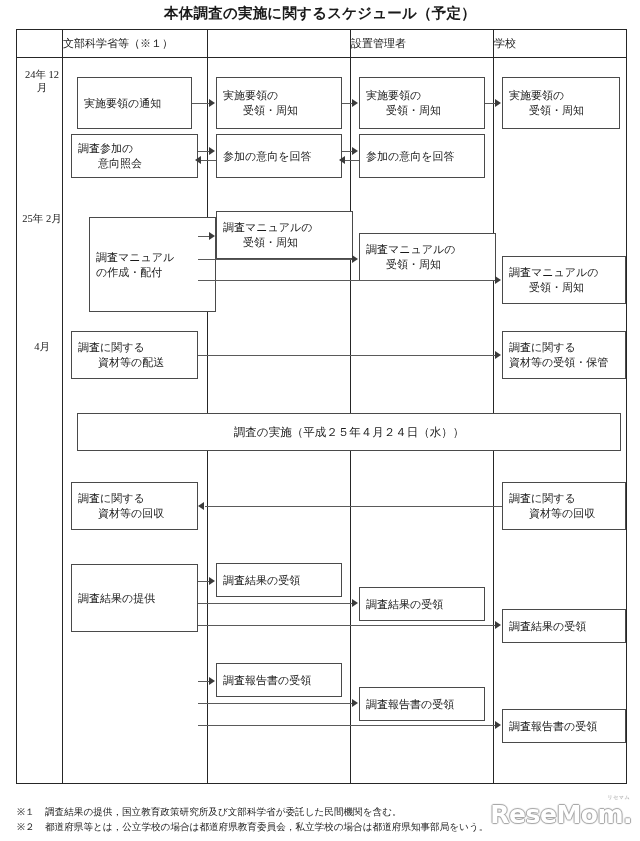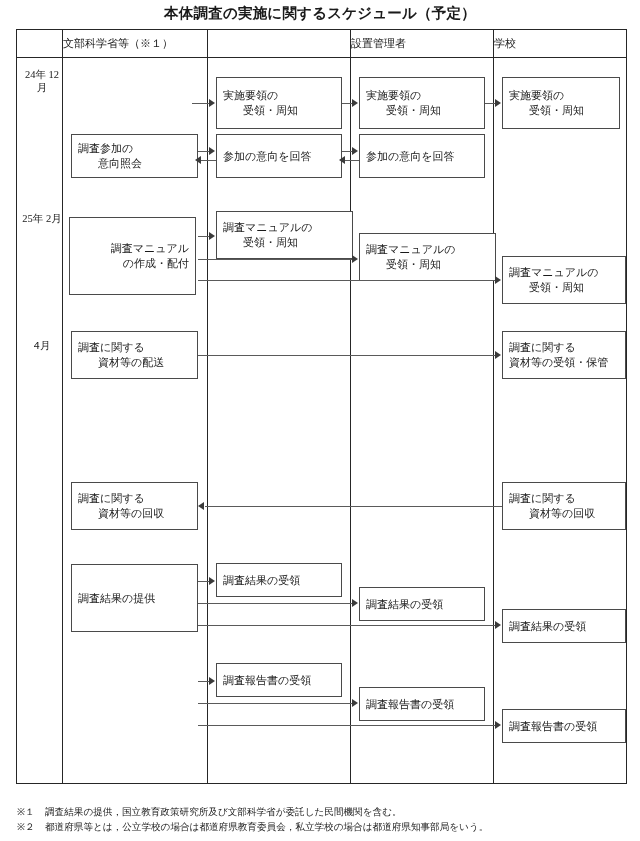--- a/index.html
+++ b/index.html
@@ -177,24 +177,27 @@
     <div class="colhead" style="left:477px;width:131px;">学校</div>
 
     <div class="datelabel" style="top:38px;">
       <span class="ln">24年</span>
       <span class="ln">12月</span>
     </div>
     <div class="datelabel" style="top:182px;">
       <span class="ln">25年</span>
       <span class="ln">2月</span>
     </div>
-    <div class="datelabel" style="top:310px;font-family:Liberation Mono, monospace;">
+    <div class="datelabel" style="top:310px;">
       <span class="ln">4月</span>
     </div>
 
+    <div class="box" style="left:60px;top:47px;width:115px;height:52px;">
+      <span class="ln">実施要領の通知</span>
+    </div>
     <div class="conn" style="left:175px;top:73px;width:18px;"></div>
     <div class="arrowR" style="left:192px;top:69px;"></div>
 
     <div class="box" style="left:199px;top:47px;width:126px;height:52px;">
       <span class="ln">実施要領の</span>
       <span class="ln indent">受領・周知</span>
     </div>
     <div class="conn" style="left:325px;top:73px;width:11px;"></div>
     <div class="arrowR" style="left:335px;top:69px;"></div>
 
@@ -224,21 +227,21 @@
     </div>
     <div class="conn" style="left:325px;top:121px;width:11px;"></div>
     <div class="arrowR" style="left:335px;top:117px;"></div>
     <div class="conn" style="left:328px;top:130px;width:14px;"></div>
     <div class="arrowL" style="left:322px;top:126px;"></div>
 
     <div class="box" style="left:342px;top:104px;width:126px;height:44px;">
       <span class="ln">参加の意向を回答</span>
     </div>
 
-    <div class="box" style="left:52px;top:187px;width:127px;height:78px;align-items:flex-end;">
+    <div class="box" style="left:72px;top:187px;width:127px;height:95px;">
       <span class="ln">調査マニュアル</span>
       <span class="ln">の作成・配付</span>
     </div>
 
     <div class="conn" style="left:181px;top:206px;width:12px;"></div>
     <div class="arrowR" style="left:192px;top:202px;"></div>
 
     <div class="box" style="left:199px;top:181px;width:137px;height:48px;">
       <span class="ln">調査マニュアルの</span>
       <span class="ln indent">受領・周知</span>
@@ -265,20 +268,23 @@
       <span class="ln indent">資材等の配送</span>
     </div>
     <div class="conn" style="left:181px;top:325px;width:298px;"></div>
     <div class="arrowR" style="left:478px;top:321px;"></div>
 
     <div class="box" style="left:485px;top:301px;width:124px;height:48px;">
       <span class="ln">調査に関する</span>
       <span class="ln">資材等の受領・保管</span>
     </div>
 
+    <div id="banner" style="left:60px;top:383px;width:544px;height:38px;">
+      <span>調査の実施（平成２５年４月２４日（水））</span>
+    </div>
 
     <div class="box" style="left:54px;top:452px;width:127px;height:48px;">
       <span class="ln">調査に関する</span>
       <span class="ln indent">資材等の回収</span>
     </div>
     <div class="conn" style="left:188px;top:476px;width:297px;"></div>
     <div class="arrowL" style="left:181px;top:472px;"></div>
 
     <div class="box" style="left:485px;top:452px;width:124px;height:48px;">
       <span class="ln">調査に関する</span>
@@ -330,14 +336,18 @@
 
   <div id="notes">
     <span class="note">
       <span class="marker">※１</span><span>調査結果の提供，国立教育政策研究所及び文部科学省が委託した民間機関を含む。</span>
     </span>
     <span class="note">
       <span class="marker">※２</span><span>都道府県等とは，公立学校の場合は都道府県教育委員会，私立学校の場合は都道府県知事部局をいう。</span>
     </span>
   </div>
 
+  <div id="watermark">
+    <span>ReseMom.</span>
+    <span class="ruby">リセマム</span>
+  </div>
 
 </div>
 
 </body></html>

